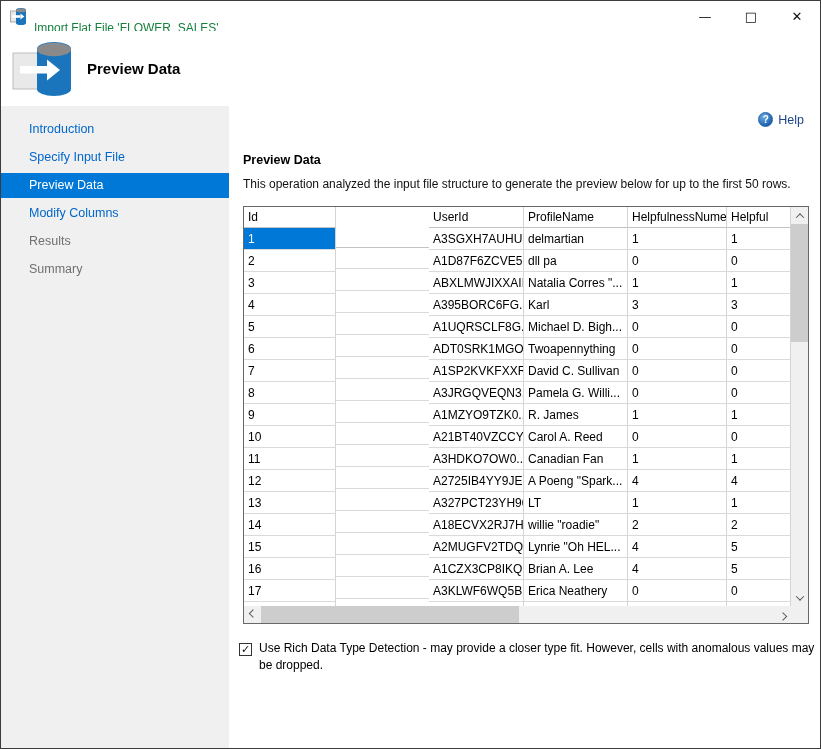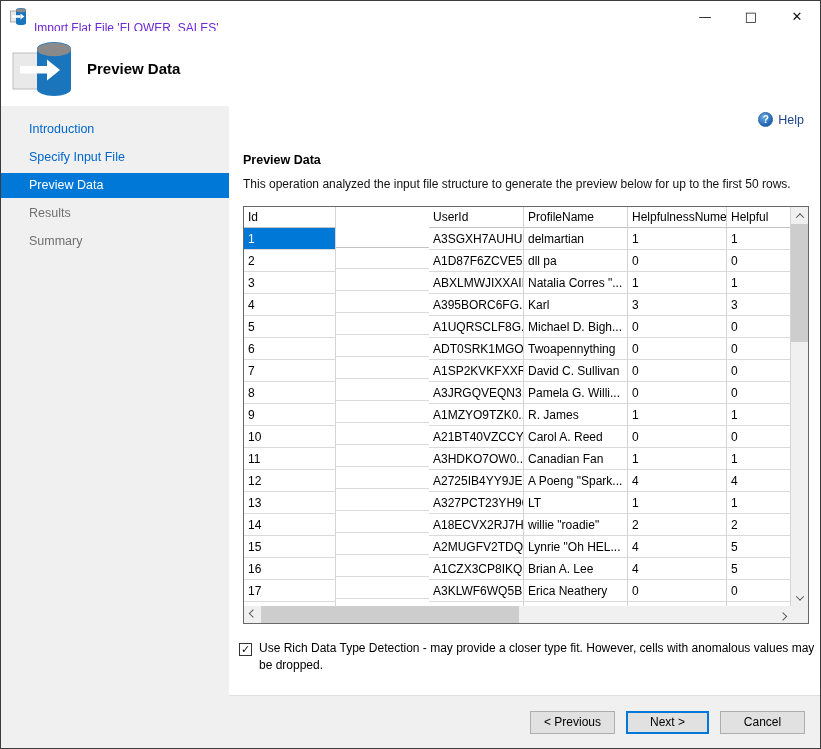--- a/index.html
+++ b/index.html
@@ -17,21 +17,21 @@
     background: #fff;
     overflow: hidden;
   }
   
   .titlebar {
     height: 30px; flex: 0 0 30px;
     display: flex; align-items: center;
     background: #fff;
   }
   .titlebar-icon { margin: 0 7px 0 9px; width: 17px; height: 17px; }
-  .titlebar-title { font-size: 12px; color: #6d28d9; margin-top: 23px; }
+  .titlebar-title { font-size: 12px; color: #15803d; margin-top: 23px; }
   .titlebar-spacer { flex: 1; }
   .win-btn {
     width: 46px; height: 30px;
     display: flex; align-items: center; justify-content: center;
     font-size: 13px; color: #111; cursor: default;
     font-family: "DejaVu Sans", sans-serif;
   }
   
   .wizard-header {
     height: 75px; flex: 0 0 75px;
@@ -168,20 +168,21 @@
     </svg>
     <span class="wizard-title">Preview Data</span>
   </div>
 
   <div class="body">
 
     <div class="sidebar">
       <div class="side-item link">Introduction</div>
       <div class="side-item link">Specify Input File</div>
       <div class="side-item active">Preview Data</div>
+      <div class="side-item link">Modify Columns</div>
       <div class="side-item disabled">Results</div>
       <div class="side-item disabled">Summary</div>
     </div>
 
     <div class="right-col">
 
       <div class="main">
 
         <div class="help-link">
           <span class="help-icon">?</span>
@@ -375,21 +376,16 @@
 
         <div class="check-row">
           <div class="checkbox">
             <span>✓</span>
           </div>
           <div class="check-label">Use Rich Data Type Detection - may provide a closer type fit. However, cells with anomalous values may be dropped.</div>
         </div>
 
       </div>
 
-      <div class="footer">
-        <button class="btn">&lt; Previous</button>
-        <button class="btn default">Next &gt;</button>
-        <button class="btn">Cancel</button>
-      </div>
 
     </div>
   </div>
 </div>
 
 </body></html>

